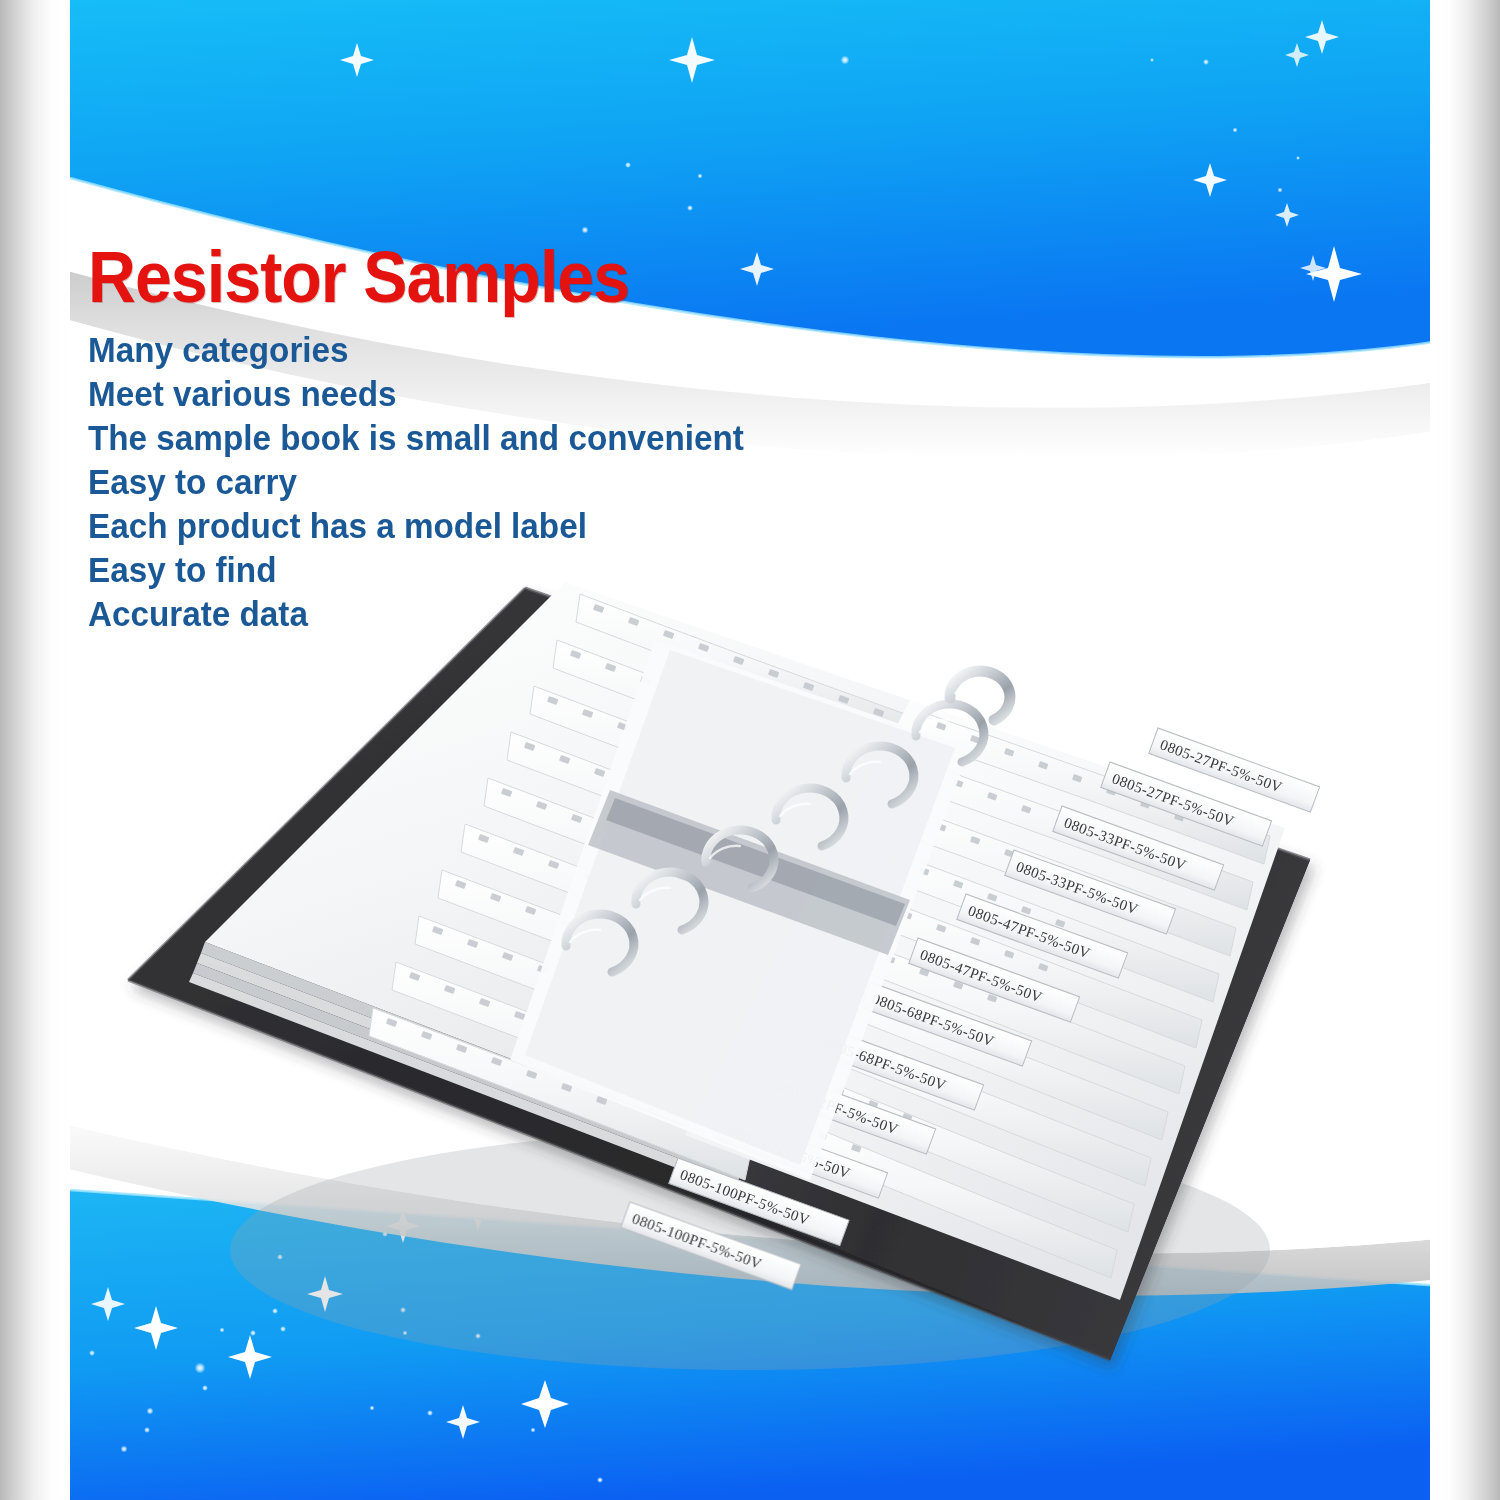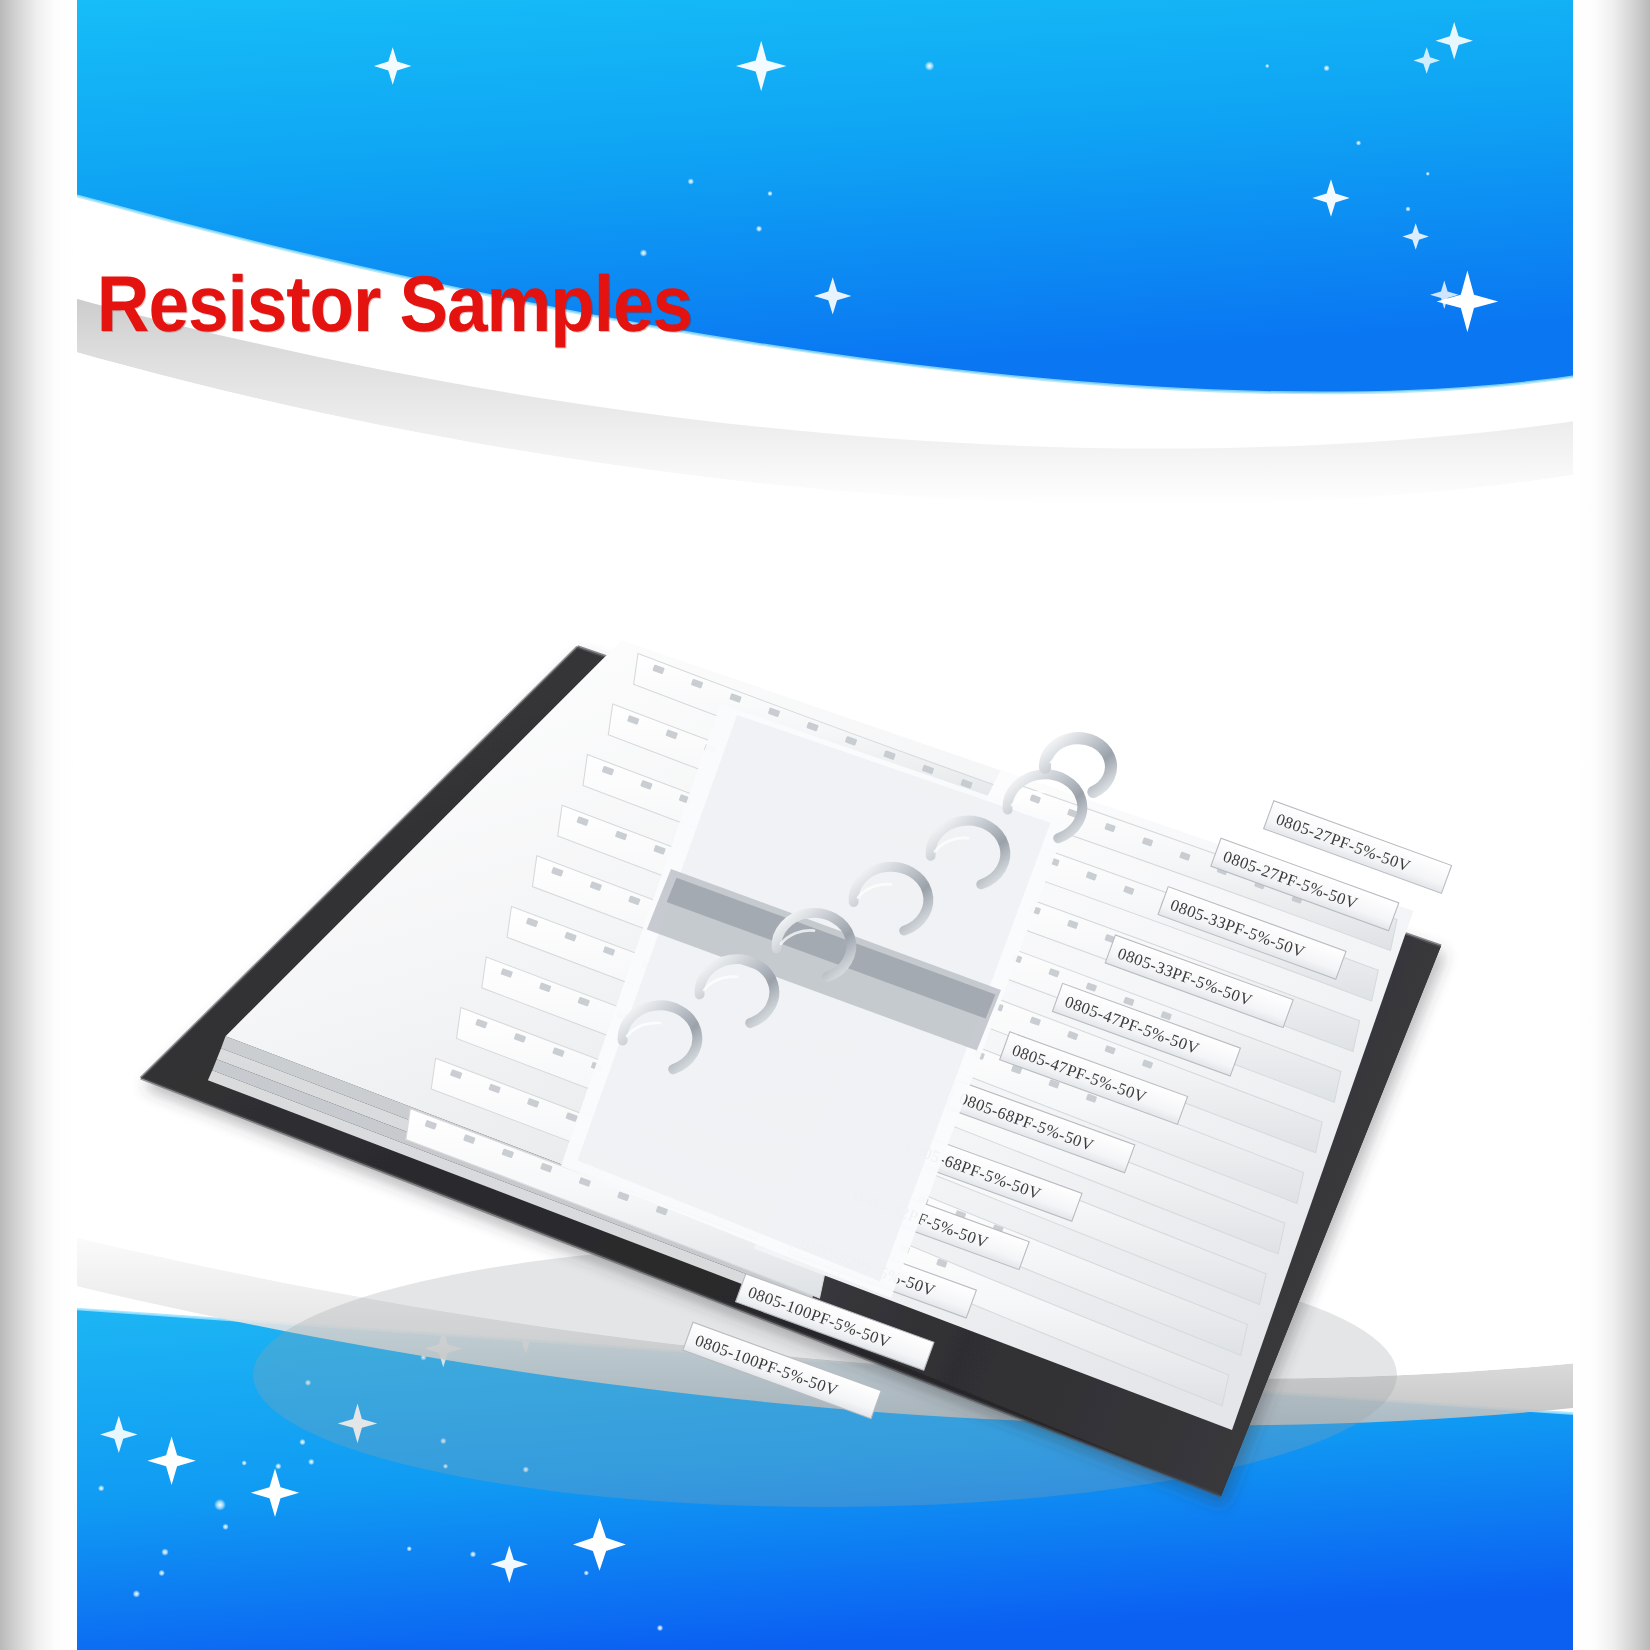--- a/index.html
+++ b/index.html
@@ -542,17 +542,26 @@
 
       <g>
         <path d="M840,138 a30,26 0 1,1 44,22" fill="none" stroke="url(#ringG)" stroke-width="11" stroke-linecap="round"></path>
         <path d="M845,134 a28,24 0 0,1 28,-10" fill="none" stroke="#ffffff" stroke-width="3" opacity=".8"></path>
       </g>
     </svg>
   </div>
 
   <div class="copy">
     <div class="title">Resistor Samples</div>
+    <div class="bullets">
+      <div class="bullet">Many categories</div>
+      <div class="bullet">Meet various needs</div>
+      <div class="bullet">The sample book is small and convenient</div>
+      <div class="bullet">Easy to carry</div>
+      <div class="bullet">Each product has a model label</div>
+      <div class="bullet">Easy to find</div>
+      <div class="bullet">Accurate data</div>
+    </div>
   </div>
 
   <div class="edge-strip edge-left"></div>
   <div class="edge-strip edge-right"></div>
 </div>
 
 </body></html>

